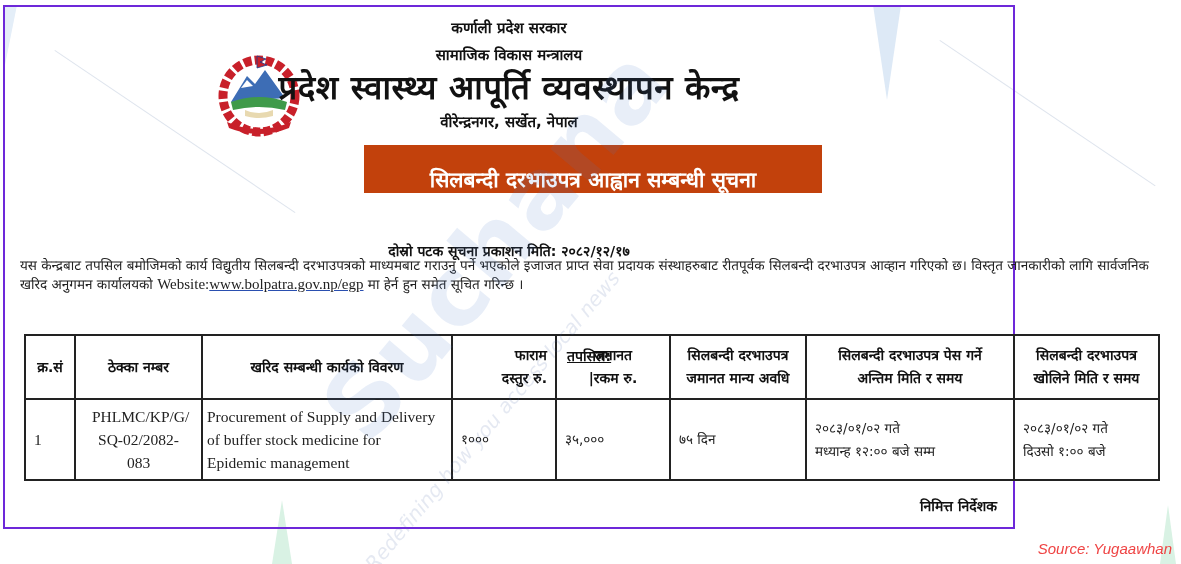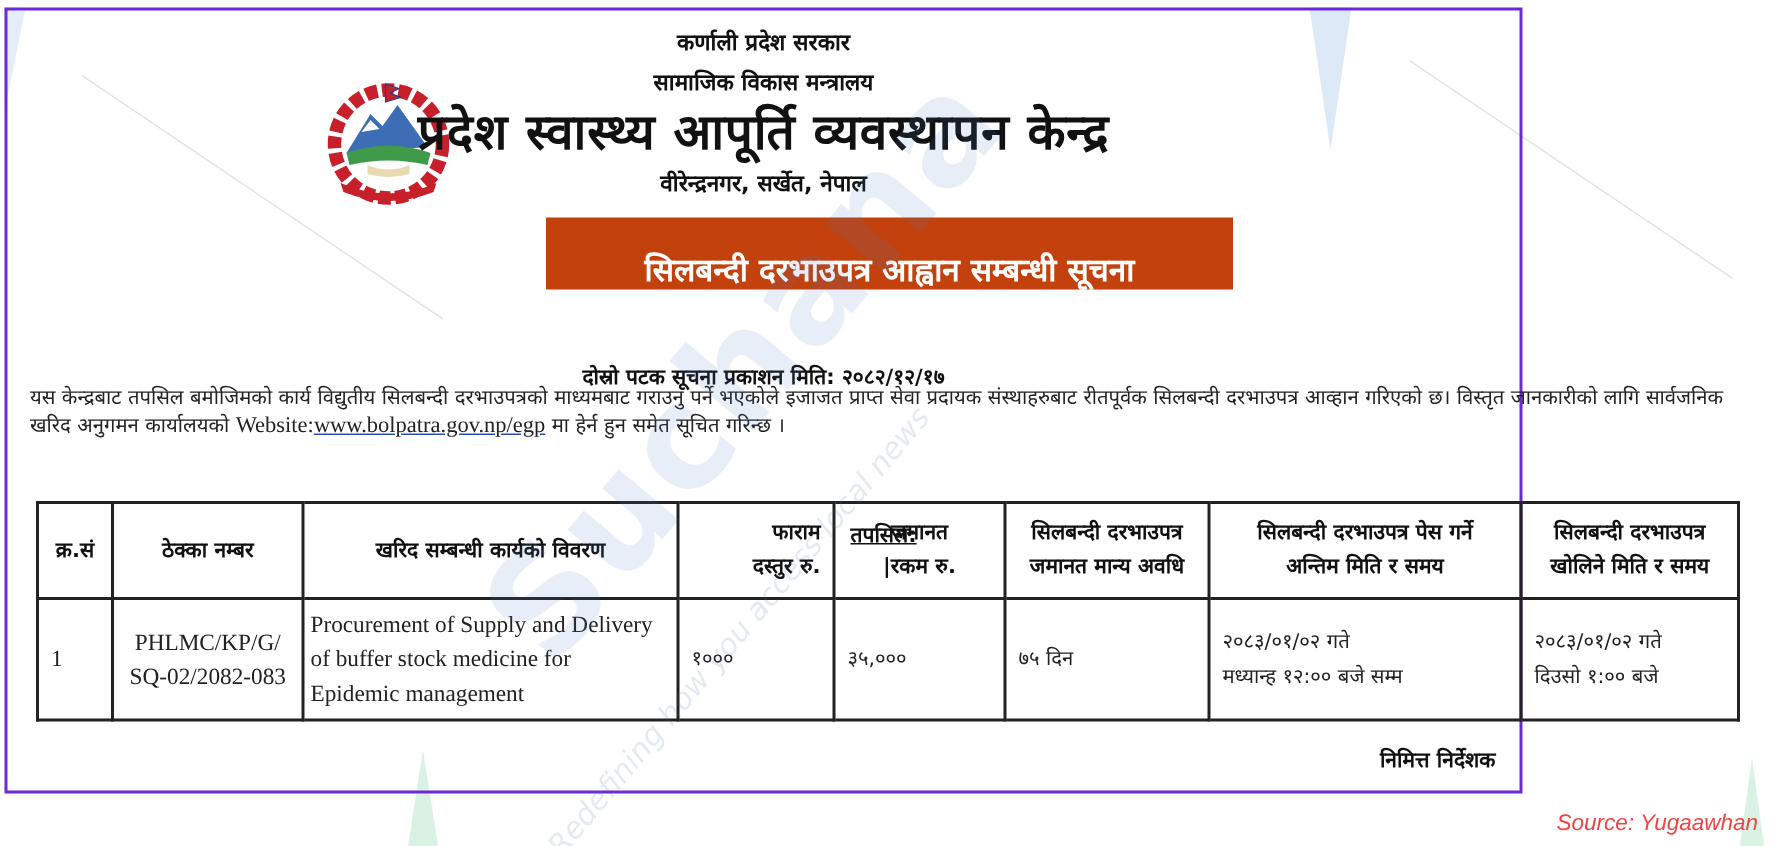--- a/index.html
+++ b/index.html
@@ -138,21 +138,21 @@
 जमानत मान्य अवधि</th>
         <th style="white-space:pre-line">सिलबन्दी दरभाउपत्र पेस गर्ने
 अन्तिम मिति र समय</th>
         <th style="white-space:pre-line">सिलबन्दी दरभाउपत्र
 खोलिने मिति र समय</th>
       </tr>
     </thead>
     <tbody>
       <tr>
         <td class="en">1</td>
-        <td class="en" style="white-space:pre-line;text-align:center;padding:0 4px">PHLMC/KP/G/
+        <td class="en" style="white-space:pre-line;text-align:center;padding:0 16px">PHLMC/KP/G/
 SQ-02/2082-083</td>
         <td class="en" style="white-space:pre-line;padding:0 4px">Procurement of Supply and Delivery
 of buffer stock medicine for
 Epidemic management</td>
         <td class="np">१०००</td>
         <td class="np">३५,०००</td>
         <td class="np">७५ दिन</td>
         <td class="np" style="white-space:pre-line">२०८३/०१/०२ गते
 मध्यान्ह १२:०० बजे सम्म</td>
         <td class="np" style="white-space:pre-line">२०८३/०१/०२ गते

